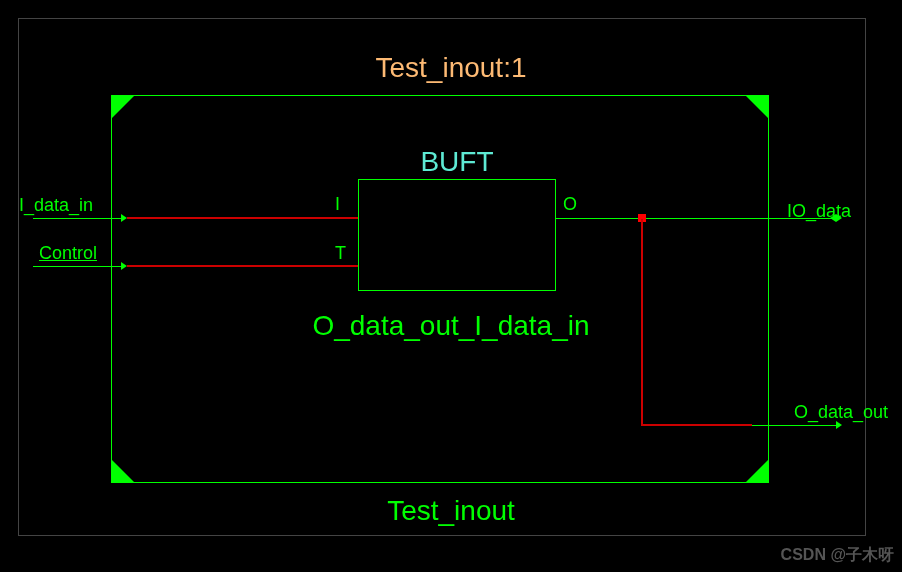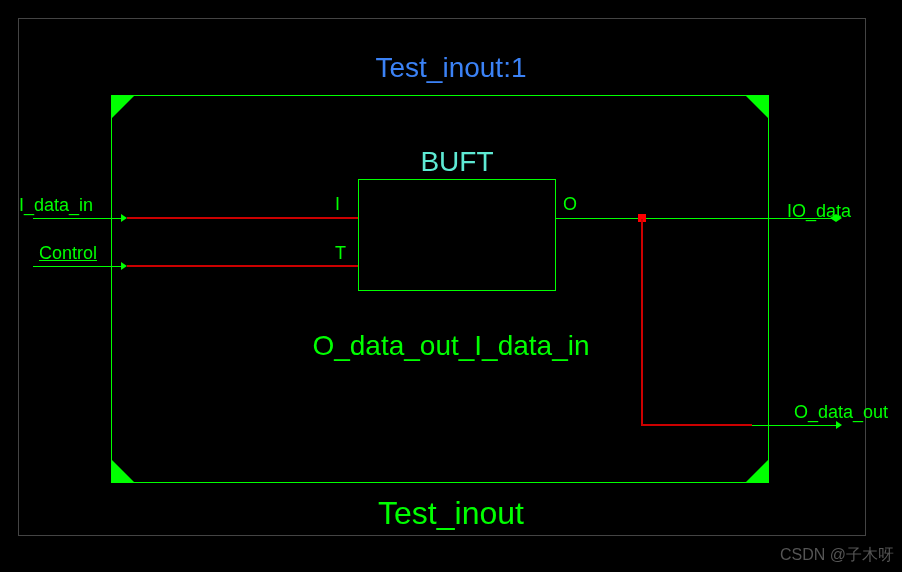--- a/index.html
+++ b/index.html
@@ -18,21 +18,21 @@
       right: 36px;
       bottom: 36px;
       border: 1px solid #444;
     }
     .instance-title {
       position: absolute;
       top: 52px;
       left: 0;
       right: 0;
       text-align: center;
-      color: #3b82f6;
+      color: #fdba74;
       font-size: 28px;
     }
     .block-outline {
       position: absolute;
       top: 95px;
       left: 111px;
       width: 658px;
       height: 388px;
       border: 1px solid #00ff00;
     }
@@ -45,21 +45,21 @@
     .tri-tr { top: 0; right: 0; border-top: 22px solid #00ff00; border-left: 22px solid transparent; }
     .tri-bl { bottom: 0; left: 0; border-bottom: 22px solid #00ff00; border-right: 22px solid transparent; }
     .tri-br { bottom: 0; right: 0; border-bottom: 22px solid #00ff00; border-left: 22px solid transparent; }
     .bottom-title {
       position: absolute;
       top: 495px;
       left: 0;
       right: 0;
       text-align: center;
       color: #00ff00;
-      font-size: 32px;
+      font-size: 28px;
     }
     .buft-box {
       position: absolute;
       top: 179px;
       left: 358px;
       width: 198px;
       height: 112px;
       border: 1px solid #00ff00;
     }
     .buft-title {
@@ -72,21 +72,20 @@
       font-size: 28px;
     }
     .instance-name {
       position: absolute;
       top: 310px;
       left: 0;
       right: 0;
       text-align: center;
       color: #00ff00;
       font-size: 28px;
-      margin-top: 20px;
     }
     .wire { position: absolute; background: #00ff00; }
     .wire-red { position: absolute; background: #cc0000; }
     .port-label { position: absolute; color: #00ff00; font-size: 18px; }
     .junction {
       position: absolute;
       width: 8px;
       height: 8px;
       background: #ff0000;
     }
@@ -96,20 +95,21 @@
       height: 0;
     }
     .tip-right { border-top: 4px solid transparent; border-bottom: 4px solid transparent; border-left: 6px solid #00ff00; }
     .tip-left { border-top: 4px solid transparent; border-bottom: 4px solid transparent; border-right: 6px solid #00ff00; }
     .watermark {
       position: absolute;
       right: 8px;
       bottom: 6px;
       color: #555;
       font-size: 16px;
+      font-weight: bold;
     }
   </style>
 </head>
 <body>
 
 <div class="outer-frame"></div>
 
 <div class="instance-title">Test_inout:1</div>
 
 <div class="block-outline">

